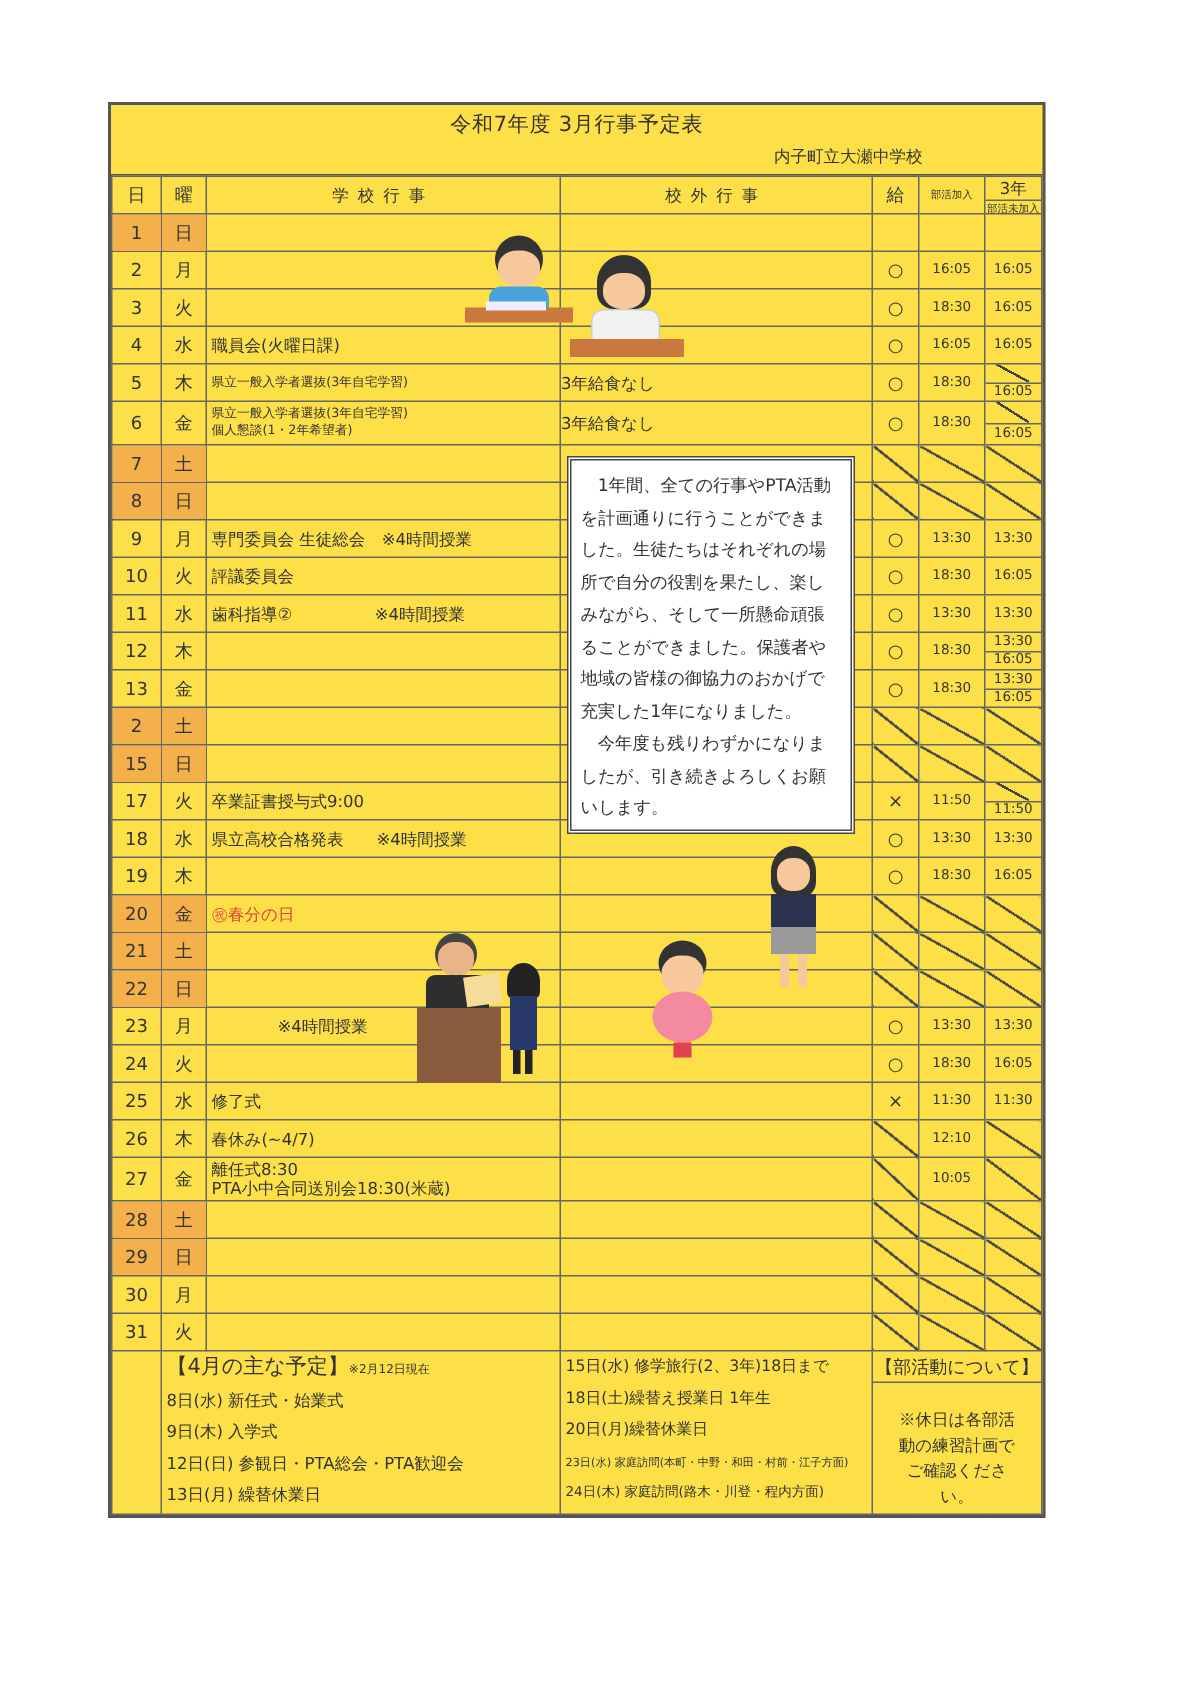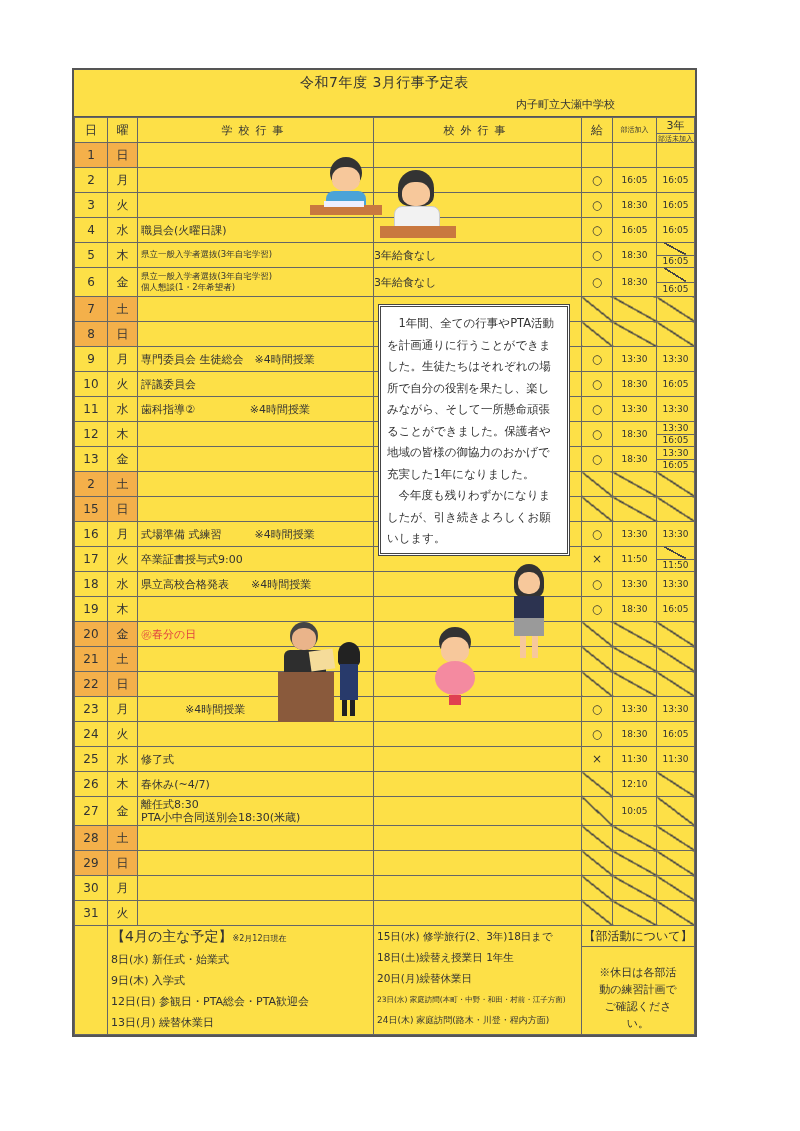--- a/index.html
+++ b/index.html
@@ -217,29 +217,20 @@
         <tr class="row">
           <td class="c-day weekend">15</td>
           <td class="c-wd weekend">日</td>
           <td class="c-school"></td>
           <td class="c-out"></td>
           <td class="c-kyu slash-r"></td>
           <td class="c-b1 slash-r"></td>
           <td class="c-b2 slash-r"></td>
         </tr>
         <tr class="row">
-          <td class="c-day">16</td>
-          <td class="c-wd">月</td>
-          <td class="c-school">式場準備 式練習　　　※4時間授業</td>
-          <td class="c-out"></td>
-          <td class="c-kyu">○</td>
-          <td class="c-b1">13:30</td>
-          <td class="c-b2">13:30</td>
-        </tr>
-        <tr class="row">
           <td class="c-day">17</td>
           <td class="c-wd">火</td>
           <td class="c-school">卒業証書授与式9:00</td>
           <td class="c-out"></td>
           <td class="c-kyu">×</td>
           <td class="c-b1">11:50</td>
           <td class="c-b2">
             <div class="split">
               <div class="slash-r" style="background-size:60% 100%;background-repeat:no-repeat;background-position:center"></div>
               <div>11:50</div>

